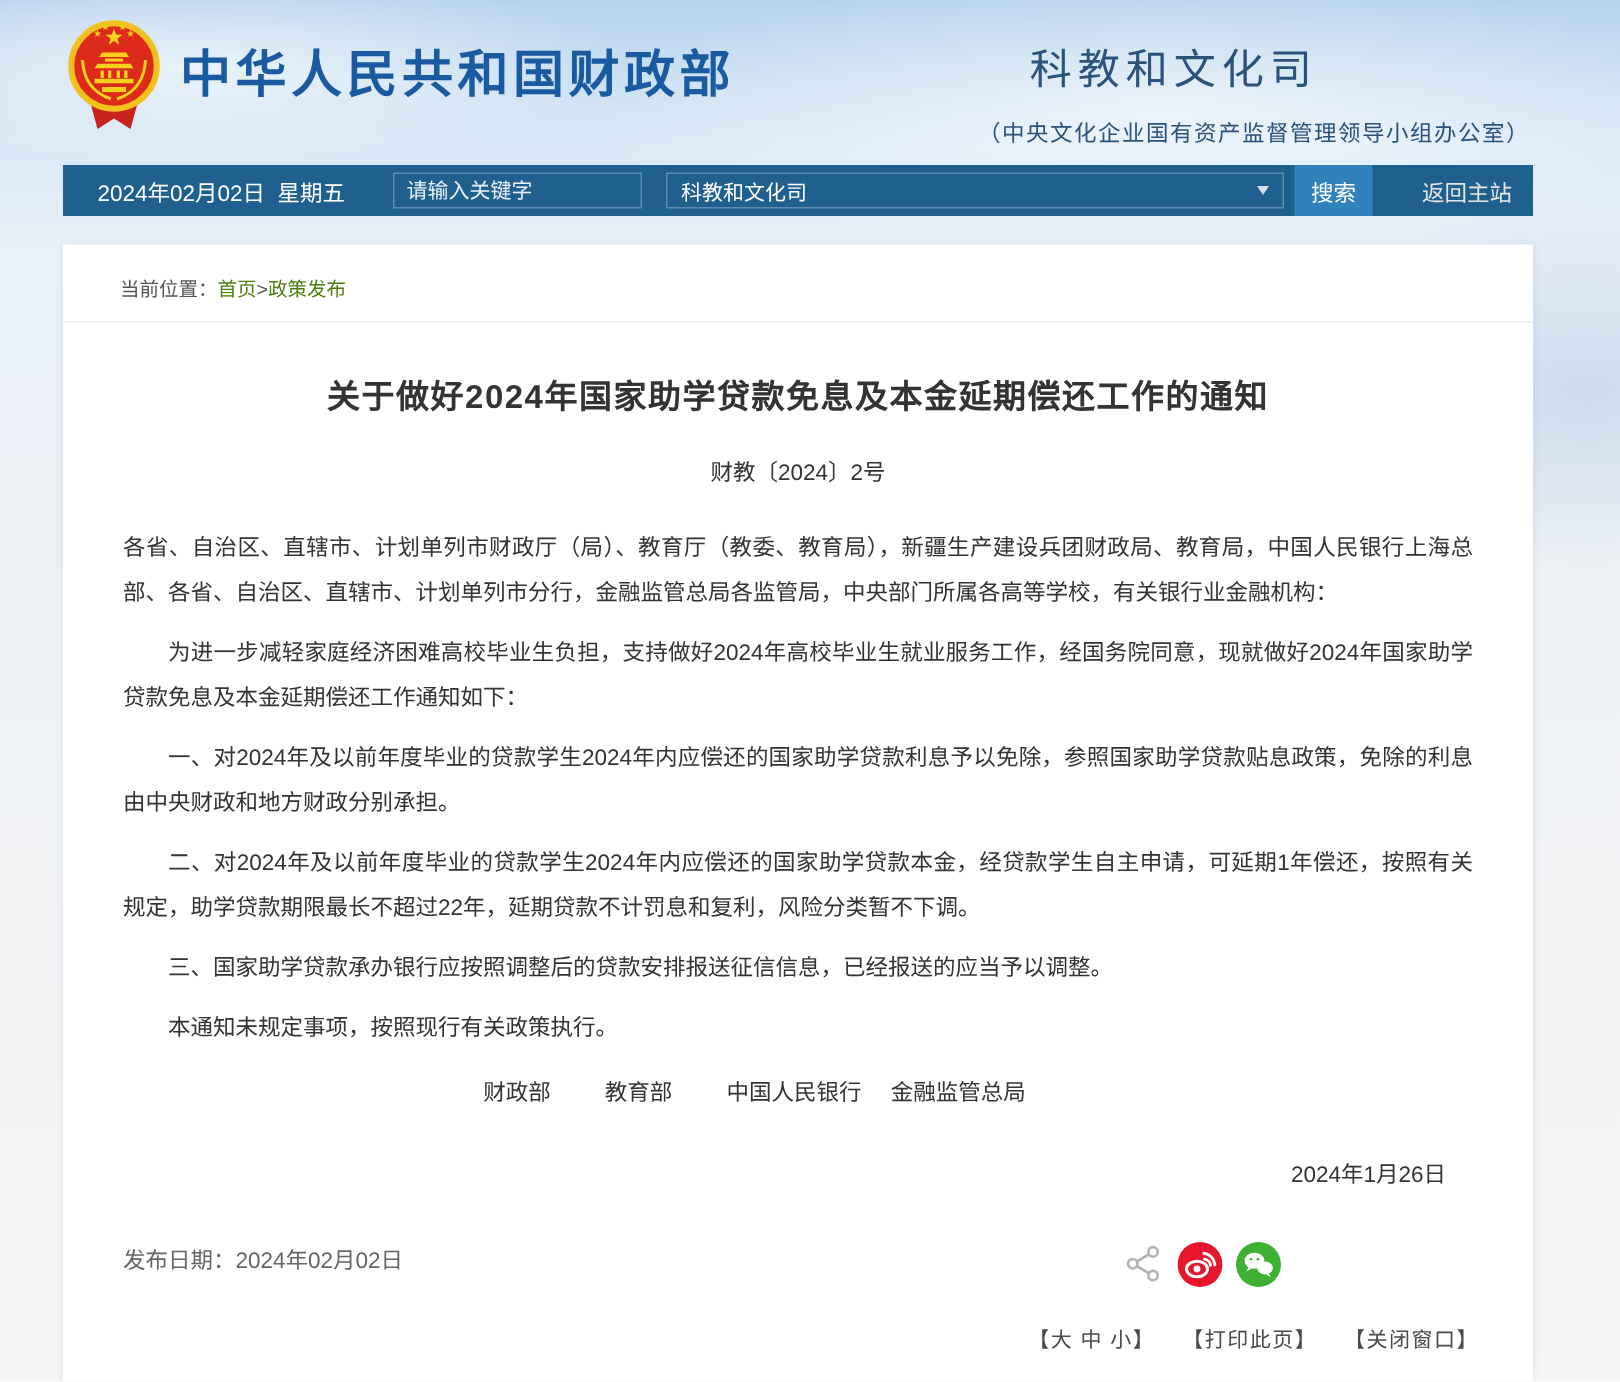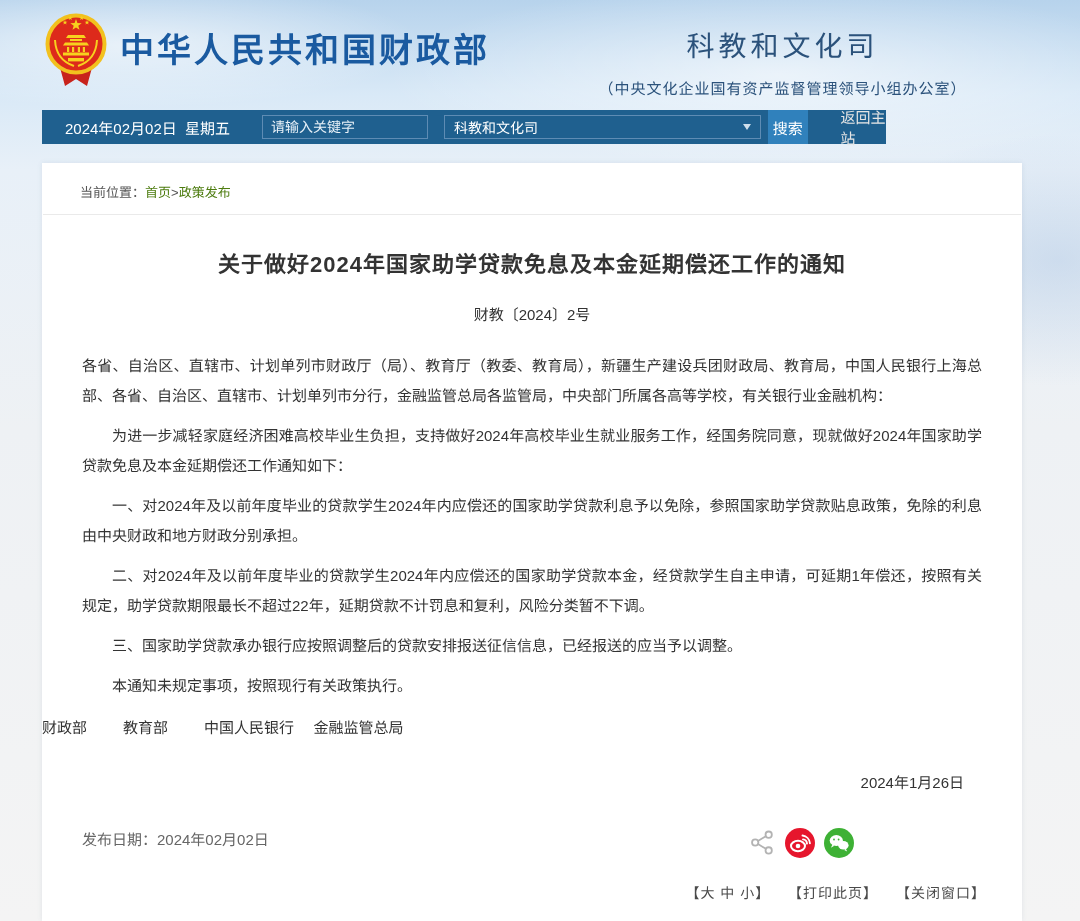--- a/index.html
+++ b/index.html
@@ -28,25 +28,25 @@
   .site-title {
     font-size: 34px; font-weight: bold; color: #1a5aa0;
     letter-spacing: 3px; line-height: 1.1; white-space: nowrap;
   }
   .site-subtitle {
     font-size: 12.5px; font-weight: bold; color: #1a5aa0;
     margin-top: 5px; letter-spacing: .2px; white-space: nowrap;
   }
   .dept-block { position: absolute; left: 545px; top: 24px; width: 475px; text-align: center; }
   .dept-title { font-size: 28px; color: #2b527b; letter-spacing: 4px; }
-  .dept-subtitle { font-size: 15px; color: #2b527b; margin-top: 13px; letter-spacing: 1px; }
+  .dept-subtitle { font-size: 15px; color: #2b527b; margin-top: 13px; letter-spacing: 1px; text-align: right; }
 
   
   .topbar {
-    position: absolute; left: 42px; top: 110px; width: 844px; height: 34px;
+    position: absolute; left: 42px; top: 110px; width: 980px; height: 34px;
     background: #1f608f; display: flex; align-items: center;
   }
   .nav-date { color: #fff; font-size: 15px; margin-left: 23px; white-space: pre; }
   .nav-search {
     width: 166px; height: 24px; margin-left: 32px;
     background: transparent; border: 1px solid #5e8cb4; outline: none;
     color: #fff; font-size: 14px; padding: 0 8px;
     font-family: "Liberation Sans", sans-serif;
   }
   .nav-search::placeholder { color: #e8f1f8; opacity: 1; }
@@ -80,21 +80,21 @@
     text-align: center; font-size: 22px; font-weight: bold; color: #333;
     margin: 35px 70px 0; letter-spacing: 1px; line-height: 1.4;
   }
   .doc-number { text-align: center; font-size: 15px; color: #333; margin-top: 22px; }
   .article-body {
     margin: 27px 40px 0; font-size: 15px; line-height: 30px;
     color: #333; text-align: justify;
   }
   .article-body p { text-indent: 2em; margin-bottom: 10px; }
   .article-body p.no-indent { text-indent: 0; }
-  .signers { text-align: left; padding-right: 58px; margin-top: 15px; font-size: 15px; color: #333; }
+  .signers { text-align: center; padding-right: 58px; margin-top: 15px; font-size: 15px; color: #333; }
   .signers span { margin-left: 2.4em; }
   .signers span:first-child { margin-left: 0; }
   .signers span:last-child { margin-left: 1.3em; }
   .sign-date { text-align: right; padding-right: 58px; margin-top: 34px; font-size: 15px; color: #333; }
   .meta-row {
     display: flex; justify-content: space-between; 
     margin: 36px 40px 16px;
   }
   .publish-date { font-size: 15px; color: #666; }
   .share-icons { display: flex; align-items: center; gap: 9px; margin-right: 128px; }

